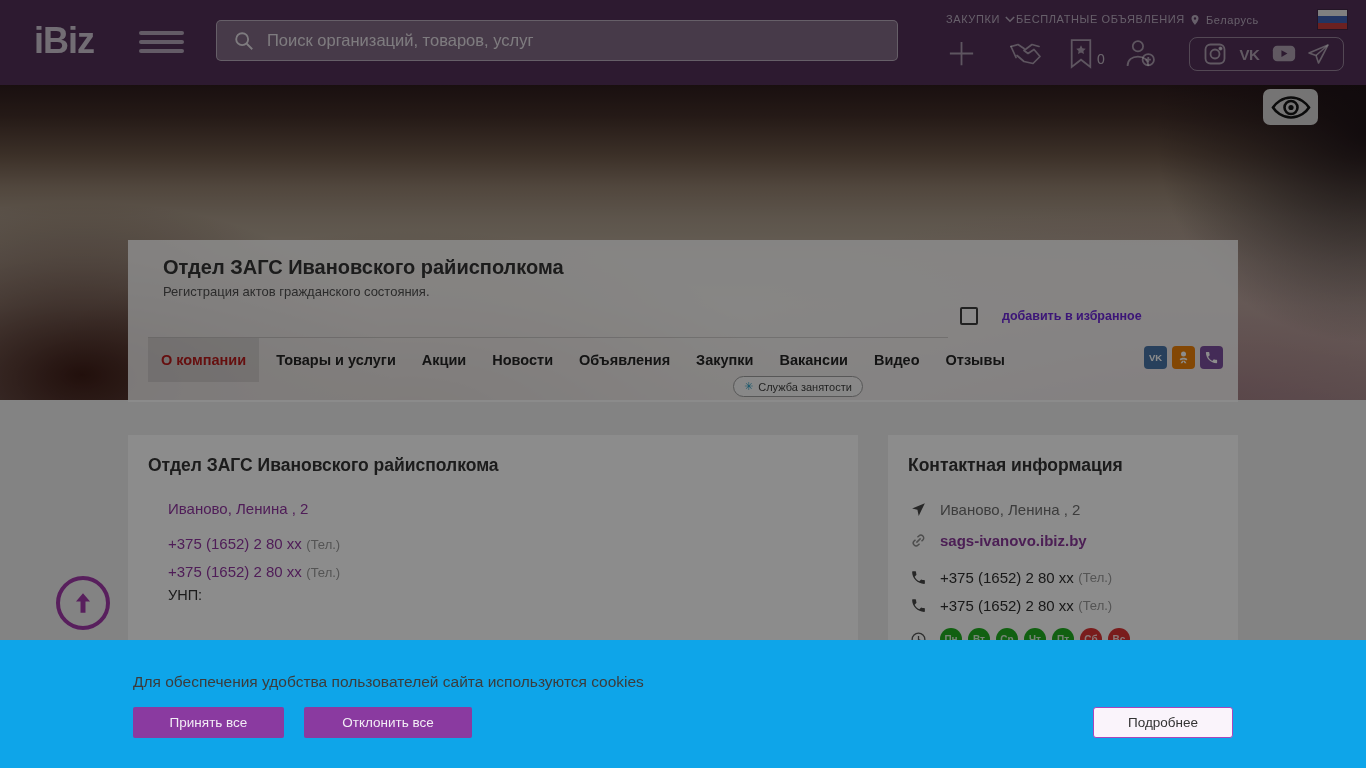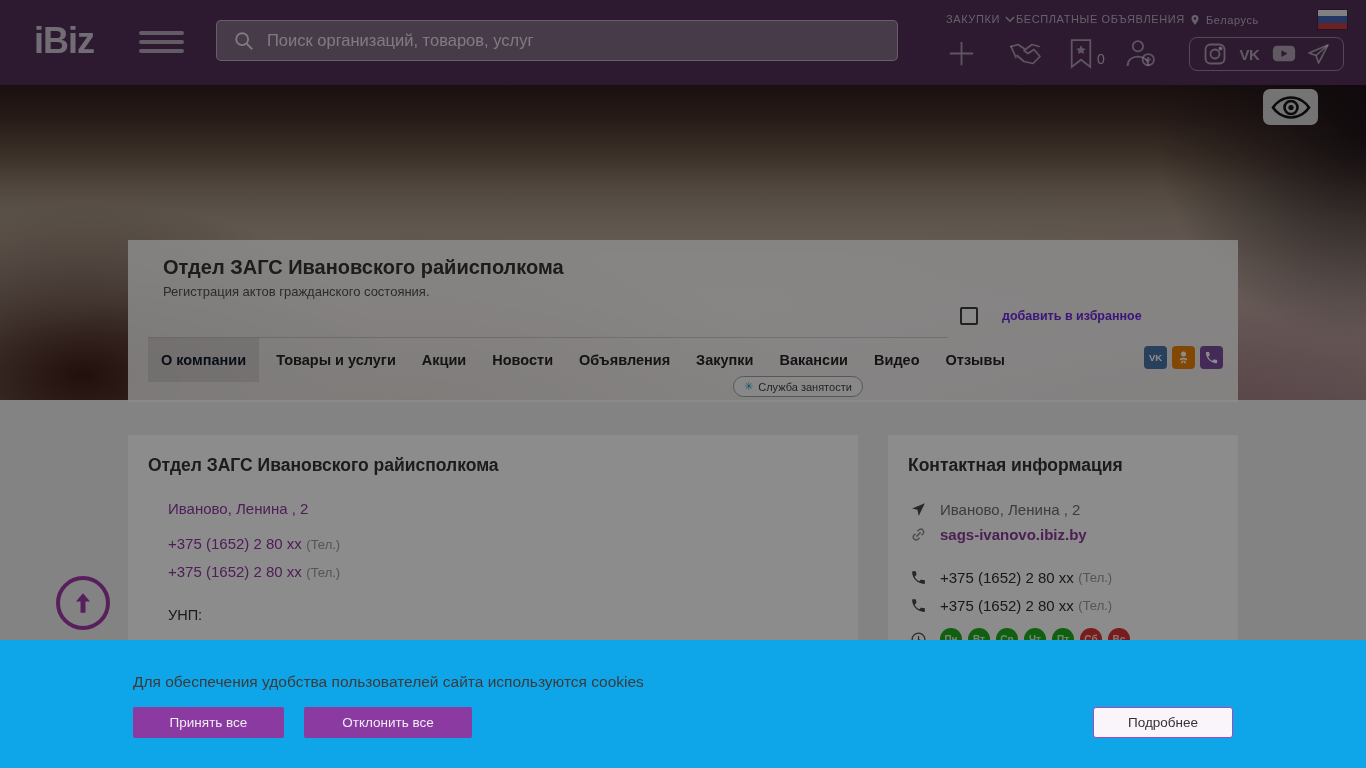--- a/index.html
+++ b/index.html
@@ -41,46 +41,46 @@
 
   
   .company-card { position:absolute; left:128px; top:240px; width:1110px; height:162px; background:rgba(255,255,255,0.84); }
   .company-title { position:absolute; left:35px; top:16px; font-size:20px; font-weight:bold; color:#333; }
   .company-subtitle { position:absolute; left:35px; top:44px; font-size:13px; color:#4f4f4f; }
   .fav-check { position:absolute; left:832px; top:67px; width:18px; height:18px; border:2px solid #3d3d3d; border-radius:2px; background:rgba(255,255,255,0.6); cursor:pointer; }
   .fav-label { position:absolute; left:874px; top:69px; font-size:12.5px; font-weight:bold; color:#6d28d9; cursor:pointer; }
   .tabs-divider { position:absolute; left:20px; top:97px; width:800px; height:1px; background:rgba(0,0,0,0.15); }
   .tabs { position:absolute; left:20px; top:98px; height:44px; display:flex; align-items:center; }
   .tab { font-size:14.5px; font-weight:bold; color:#262626; margin-right:26px; cursor:pointer; white-space:nowrap; }
-  .tab.active { color:#0f172a; background:rgba(0,0,0,0.085); height:44px; line-height:44px; padding:0 13px; margin-right:17px; }
+  .tab.active { color:#b91c1c; background:rgba(0,0,0,0.085); height:44px; line-height:44px; padding:0 13px; margin-right:17px; }
   .vacancy-pill { position:absolute; left:605px; top:136px; height:21px; border:1px solid #9f9f9f; border-radius:11px; background:rgba(250,250,250,0.78); display:flex; align-items:center; padding:0 10px; font-size:11px; color:#3f3f3f; cursor:pointer; }
   .vacancy-pill .flake { color:#2a9fc4; margin-right:5px; font-size:11px; }
   .share-row { position:absolute; left:1016px; top:106px; display:flex; gap:5px; }
   .share-btn { width:23px; height:23px; border-radius:4px; display:flex; align-items:center; justify-content:center; color:#fff; cursor:pointer; }
   .share-vk { background:#4a76a8; font-size:9.5px; font-weight:bold; }
   .share-ok { background:#ee8208; }
   .share-viber { background:#7d4f9e; }
   .share-btn svg { width:15px; height:15px; }
 
   
   .about-card { position:absolute; left:128px; top:435px; width:730px; height:280px; background:#fff; }
   .card-h2 { position:absolute; left:20px; top:20px; font-size:17.5px; font-weight:bold; color:#333; }
   .about-address { position:absolute; left:40px; top:65px; font-size:15px; color:#9136a0; cursor:pointer; }
   .about-phone1 { position:absolute; left:40px; top:100px; }
   .about-phone2 { position:absolute; left:40px; top:128px; }
   .phone-num { font-size:15px; color:#9136a0; cursor:pointer; }
   .phone-type { font-size:13px; color:#9a9a9a; }
-  .about-unp { position:absolute; left:40px; top:172px; font-size:14.5px; color:#333; }
+  .about-unp { position:absolute; left:40px; top:152px; font-size:14.5px; color:#333; }
 
   .contacts-card { position:absolute; left:888px; top:435px; width:350px; height:280px; background:#fff; }
   .c-row { position:absolute; left:22px; display:flex; align-items:center; }
   .c-ic { width:17px; height:17px; margin-right:13px; flex:none; color:#474747; }
   .c-ic svg { width:100%; height:100%; }
   .c-addr { top:66px; font-size:15px; color:#6e6e6e; }
-  .c-site { top:91px; }
+  .c-site { top:97px; }
   .c-site a { font-size:15px; font-weight:bold; color:#8b3a9b; text-decoration:none; cursor:pointer; }
   .c-site .c-ic { color:#8c8c8c; }
   .c-ph1 { top:133px; } .c-ph2 { top:161px; }
   .c-phone-num { font-size:15px; color:#2f2f2f; cursor:pointer; }
   .c-days { top:193px; }
   .c-days .c-ic { color:#555; }
   .day { width:22px; height:22px; border-radius:50%; margin-right:6px; display:flex; align-items:center; justify-content:center; font-size:10px; font-weight:bold; color:rgba(255,255,255,0.82); }
   .day.open { background:#1faf1f; }
   .day.closed { background:#dd3333; }
 

